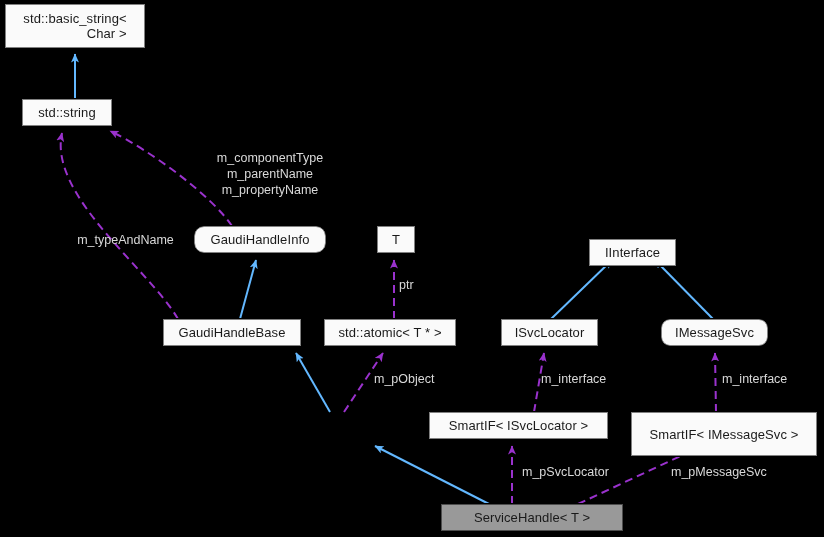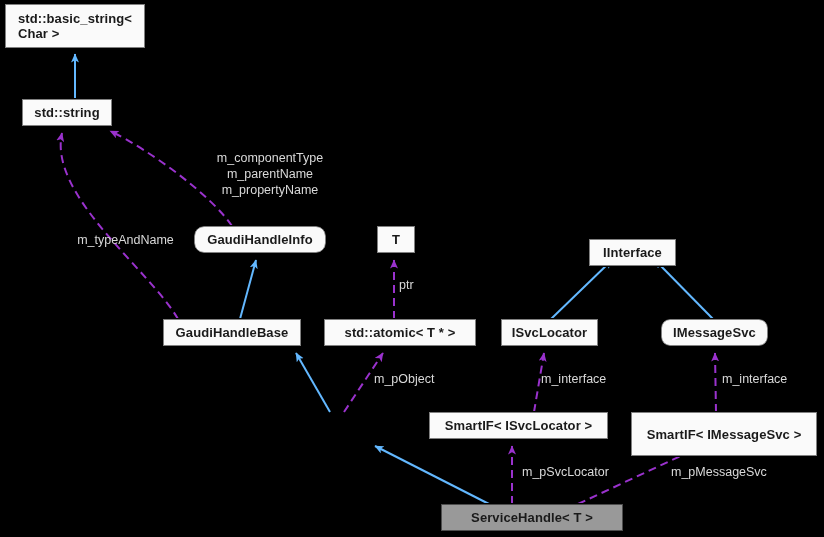--- a/index.html
+++ b/index.html
@@ -27,28 +27,27 @@
   
   .node-box {
     position: absolute;
     box-sizing: border-box;
     background: #fafafa;
     border: 1px solid #808080;
     outline: 1px solid #000000;
     display: flex;
     align-items: center;
     justify-content: center;
-    text-align: left;
+    text-align: right;
     color: #1a1a1a;
     font-size: 13px;
     line-height: 15px;
     letter-spacing: 0.1px;
     white-space: pre-line;
     padding: 0 2px;
-    font-weight: bold;
   }
   .node-box.highlight {
     background: #999999;
     border-color: #4d4d4d;
   }
   
   .edge-label {
     position: absolute;
     color: #d9d9d9;
     font-size: 12.5px;
@@ -100,21 +99,21 @@
   <div class="node-box" style="left:22px; top:99px;  width:90px;  height:27px;">std::string</div>
 
   <div class="node-box" style="left:194px;top:226px; width:132px; height:27px;border-radius:10px;">GaudiHandleInfo</div>
 
   <div class="node-box" style="left:377px;top:226px; width:38px;  height:27px;">T</div>
 
   <div class="node-box" style="left:589px;top:239px; width:87px;  height:27px;">IInterface</div>
 
   <div class="node-box" style="left:163px;top:319px; width:138px; height:27px;">GaudiHandleBase</div>
 
-  <div class="node-box" style="left:324px;top:319px; width:152px; height:27px;">std::atomic&lt; T * &gt;</div>
+  <div class="node-box" style="left:324px;top:319px; width:132px; height:27px;">std::atomic&lt; T * &gt;</div>
 
   <div class="node-box" style="left:501px;top:319px; width:97px;  height:27px;">ISvcLocator</div>
 
   <div class="node-box" style="left:661px;top:319px; width:107px; height:27px;border-radius:9px;">IMessageSvc</div>
 
 
   <div class="node-box" style="left:429px;top:412px; width:179px; height:27px;">SmartIF&lt; ISvcLocator &gt;</div>
 
   <div class="node-box" style="left:631px;top:412px; width:186px; height:44px;">SmartIF&lt; IMessageSvc &gt;</div>
 

